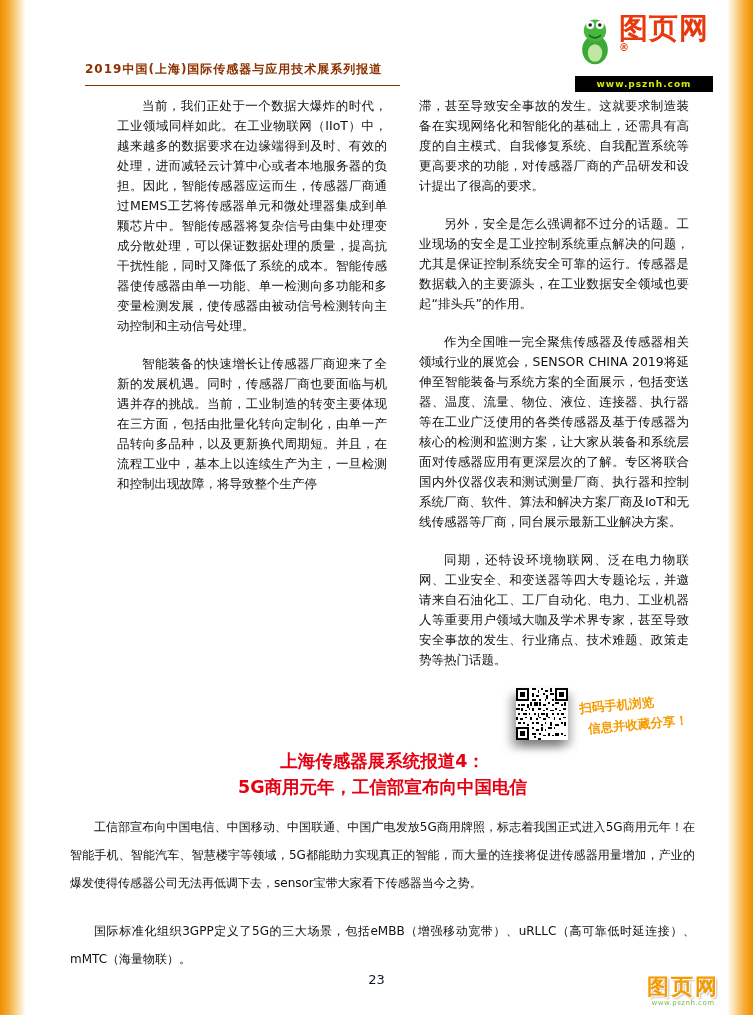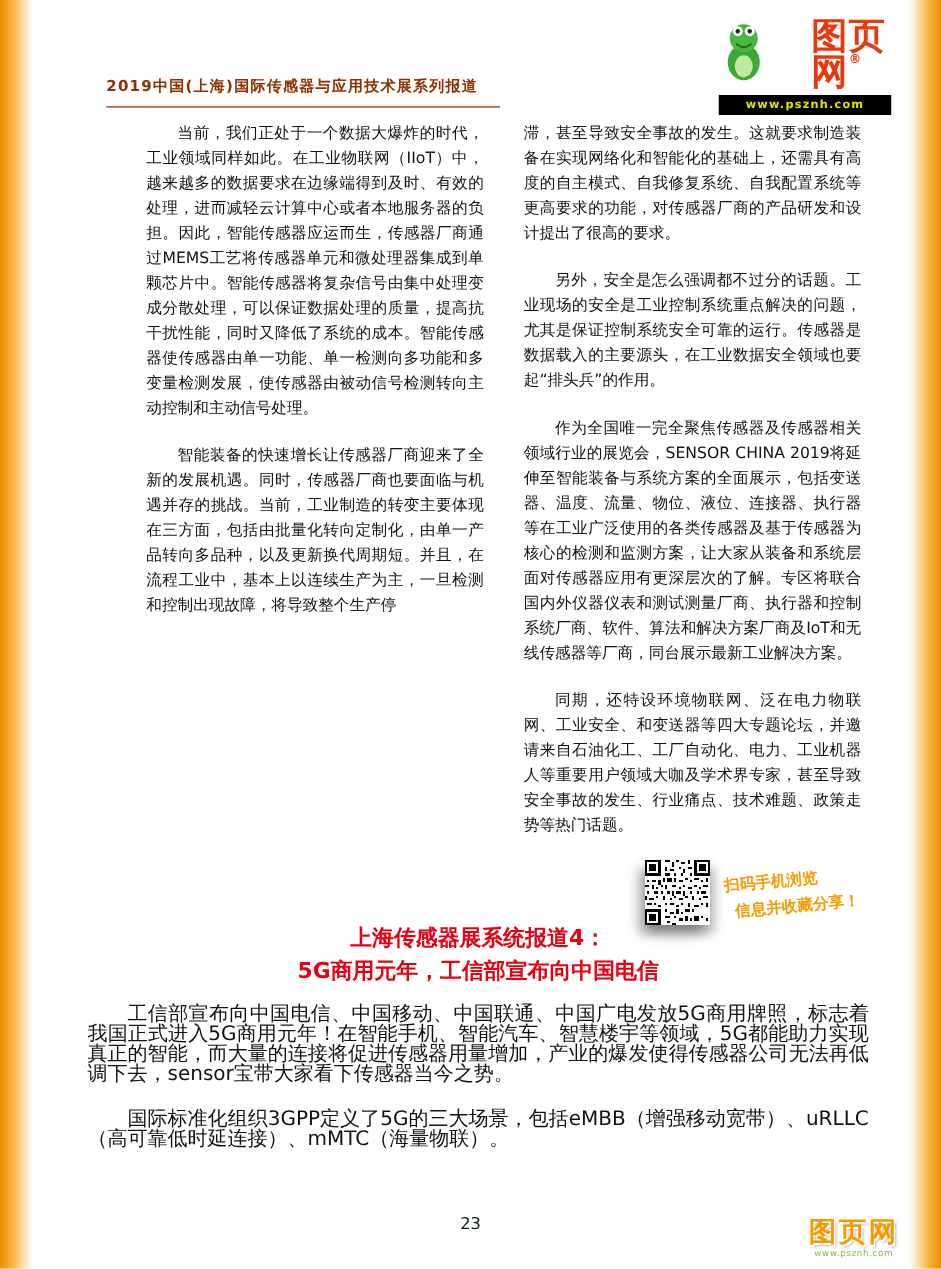--- a/index.html
+++ b/index.html
@@ -26,21 +26,21 @@
     font-size: 12px;
     letter-spacing: 1px;
     padding-bottom: 7px;
     padding-right: 18px;
     border-bottom: 1px solid #8c3100;
   }
 
   
   .logo { position: absolute; top: 14px; right: 40px; z-index: 2; width: 138px; }
   .logo-row { display: flex; align-items: center; justify-content: flex-end; gap: 4px; }
-  .logo-name { font-size: 29px; font-weight: bold; color: #e8380d; line-height: 1; letter-spacing: 1px; margin-left: 30px; }
+  .logo-name { font-size: 29px; font-weight: bold; color: #e8380d; line-height: 1; letter-spacing: 1px; }
   .reg { font-size: 10px; color: #e8380d; vertical-align: top; font-weight: bold; }
   .logo-bar {
     margin-top: 4px;
     background: #000000;
     color: #d8e600;
     font-size: 9px;
     letter-spacing: 1px;
     text-align: center;
     padding: 3px 2px;
     font-weight: bold;
@@ -68,24 +68,24 @@
   .qr-caption {
     color: #f59b00; font-weight: bold; font-size: 12.5px;
     transform: rotate(-5deg); line-height: 1.7; white-space: nowrap;
   }
   .qr-caption .line2 { margin-left: 7px; }
 
   
   .feature { position: absolute; top: 730px; left: 70px; right: 58px; z-index: 2; }
   .feature-title {
     text-align: center; color: #e60012; font-weight: bold;
-    font-size: 17.5px; line-height: 26px; margin: 8px 0 13px 0;
+    font-size: 17.5px; line-height: 26px; margin: 18px 0 13px 0;
   }
   .feature p {
-    font-size: 16px; line-height: 16px; text-align: justify;
+    font-size: 12px; line-height: 28px; text-align: justify;
     text-indent: 2em; margin: 0 0 20px 0;
   }
 
   
   .page-number {
     position: absolute; bottom: 28px; left: 0; right: 0;
     text-align: center; font-size: 13px; color: #0f172a; z-index: 2;
   }
   .watermark { position: absolute; right: 34px; bottom: 8px; text-align: center; z-index: 3; }
   .wm-text {

